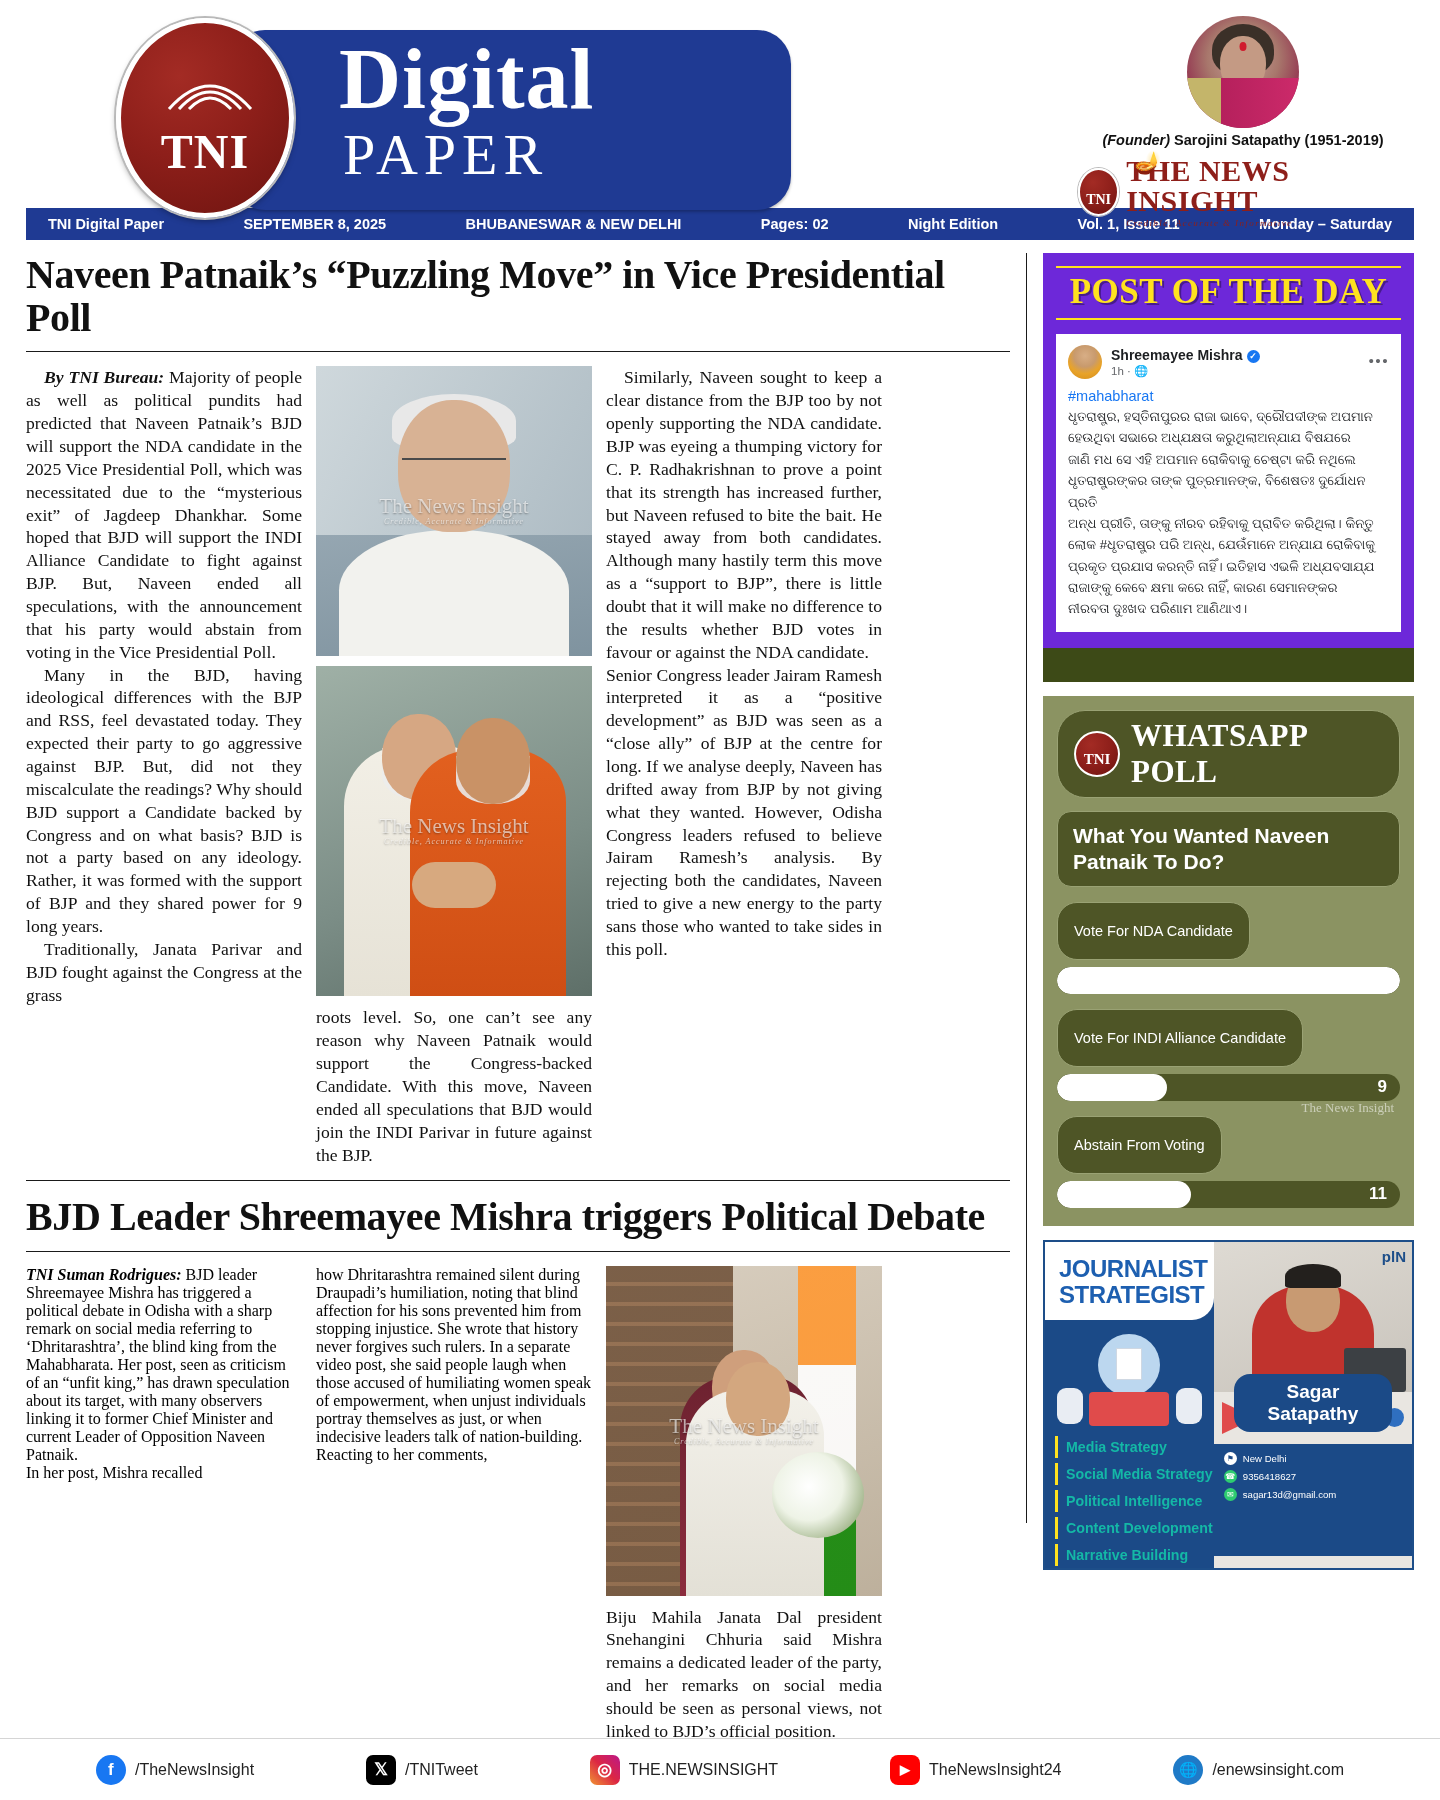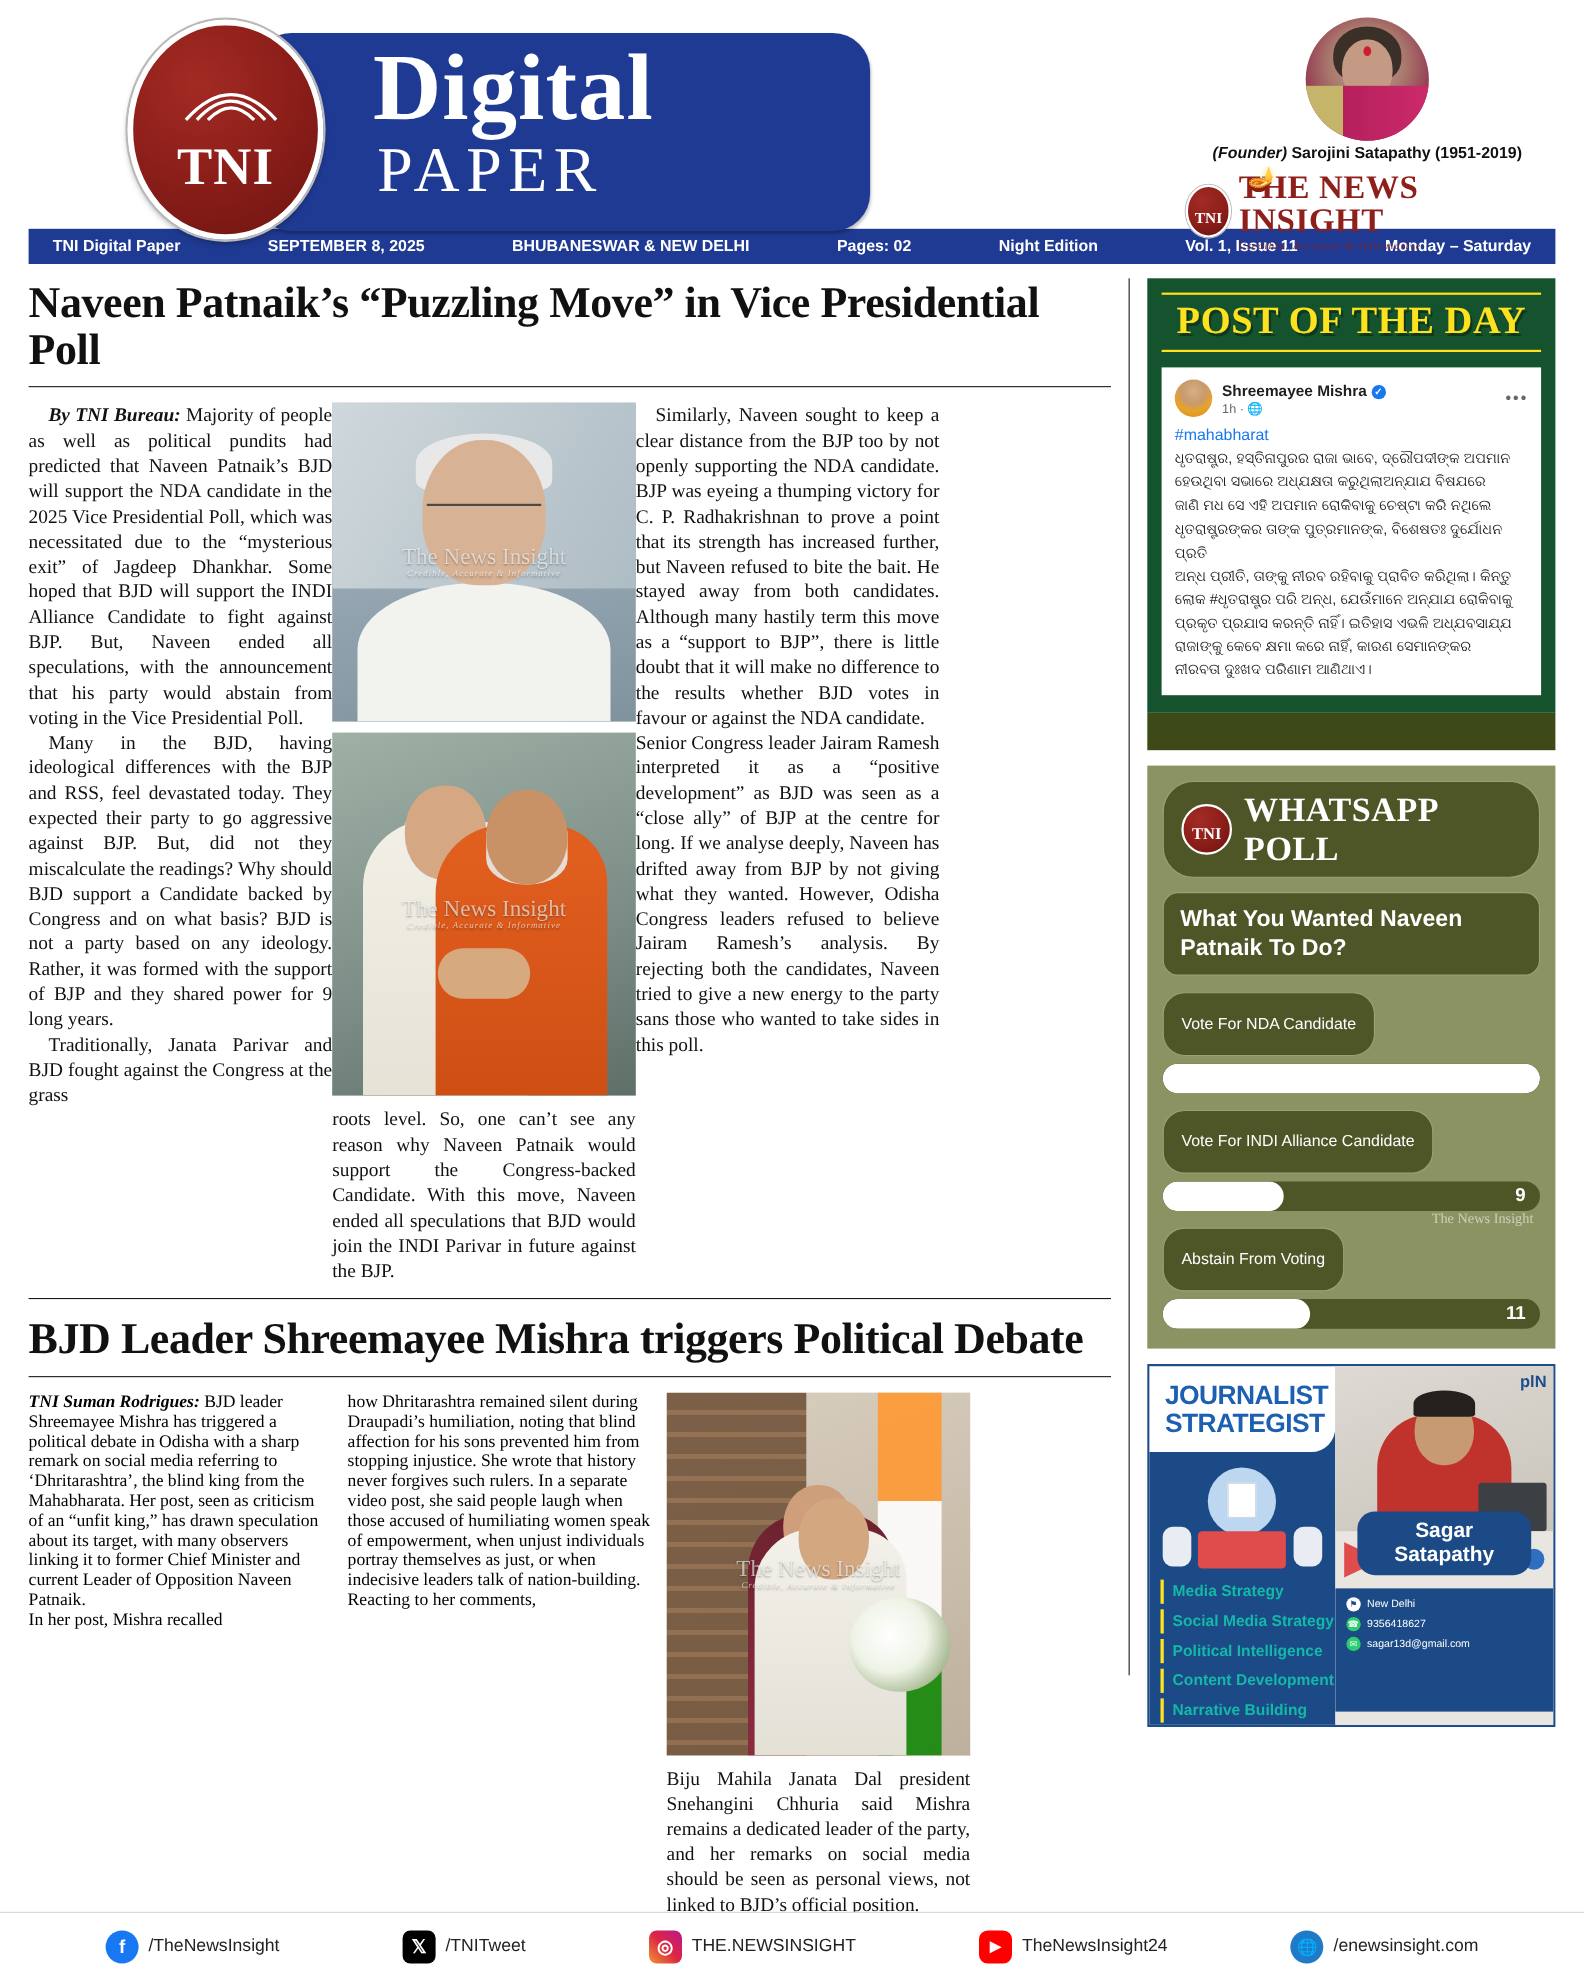--- a/index.html
+++ b/index.html
@@ -98,21 +98,21 @@
   .body-grid { display: flex; gap: 0; height: 1270px; }
   .left-col { width: 1000px; padding-right: 16px; }
   .rail { width: 388px; border-left: 1.5px solid #1a1a1a; padding-left: 16px; }
 
   .headline {
     font-family: "Liberation Serif", serif; font-weight: bold; color: #111;
     font-size: 40px; line-height: 1.08; letter-spacing: -.4px; margin-bottom: 12px;
   }
   .rule { border-top: 1.5px solid #1a1a1a; margin: 0 0 14px 0; }
 
-  .cols3 { display: flex; }
+  .cols3 { display: flex; gap: 14px; }
   .col { width: 276px; }
   .col p {
     font-family: "Liberation Serif", serif; font-size: 17.6px; line-height: 1.30;
     text-align: justify; text-indent: 18px; color: #111; margin: 0;
     -webkit-hyphens: auto; hyphens: auto;
   }
   .col p.no-indent { text-indent: 0; }
   .byline { font-weight: bold; font-style: italic; }
 
   .photo { width: 100%; position: relative; overflow: hidden; margin-bottom: 10px; }
@@ -168,21 +168,21 @@
     border-radius: 48%; background: #d3a77f; }
   .ph-mishra .bouquet { position: absolute; left: 166px; bottom: 58px; width: 92px; height: 86px;
     border-radius: 50%; background: radial-gradient(circle at 40% 40%, #ffffff 0%, #eef3e6 45%, #6f8c4e 100%); }
 
   .caption {
     font-family: "Liberation Serif", serif; font-size: 17.6px; line-height: 1.30;
     text-align: justify; color: #111;
   }
 
   
-  .post-box { background: #14532d; padding: 13px 13px 16px; }
+  .post-box { background: #6d28d9; padding: 13px 13px 16px; }
   .post-title {
     color: #ffe21f; font-family: "Liberation Serif", serif; font-weight: bold;
     font-size: 35px; letter-spacing: .5px; text-align: center;
     border-top: 2px solid #ffe21f; border-bottom: 2px solid #ffe21f;
     padding: 4px 0 6px; margin-bottom: 14px;
     text-shadow: 2px 2px 0 rgba(0,0,0,.35);
   }
   .fb-card { background: #fff; padding: 11px 12px 12px; }
   .fb-head { display: flex; align-items: center; gap: 9px; }
   .fb-avatar { width: 34px; height: 34px; border-radius: 50%; flex: 0 0 34px;

